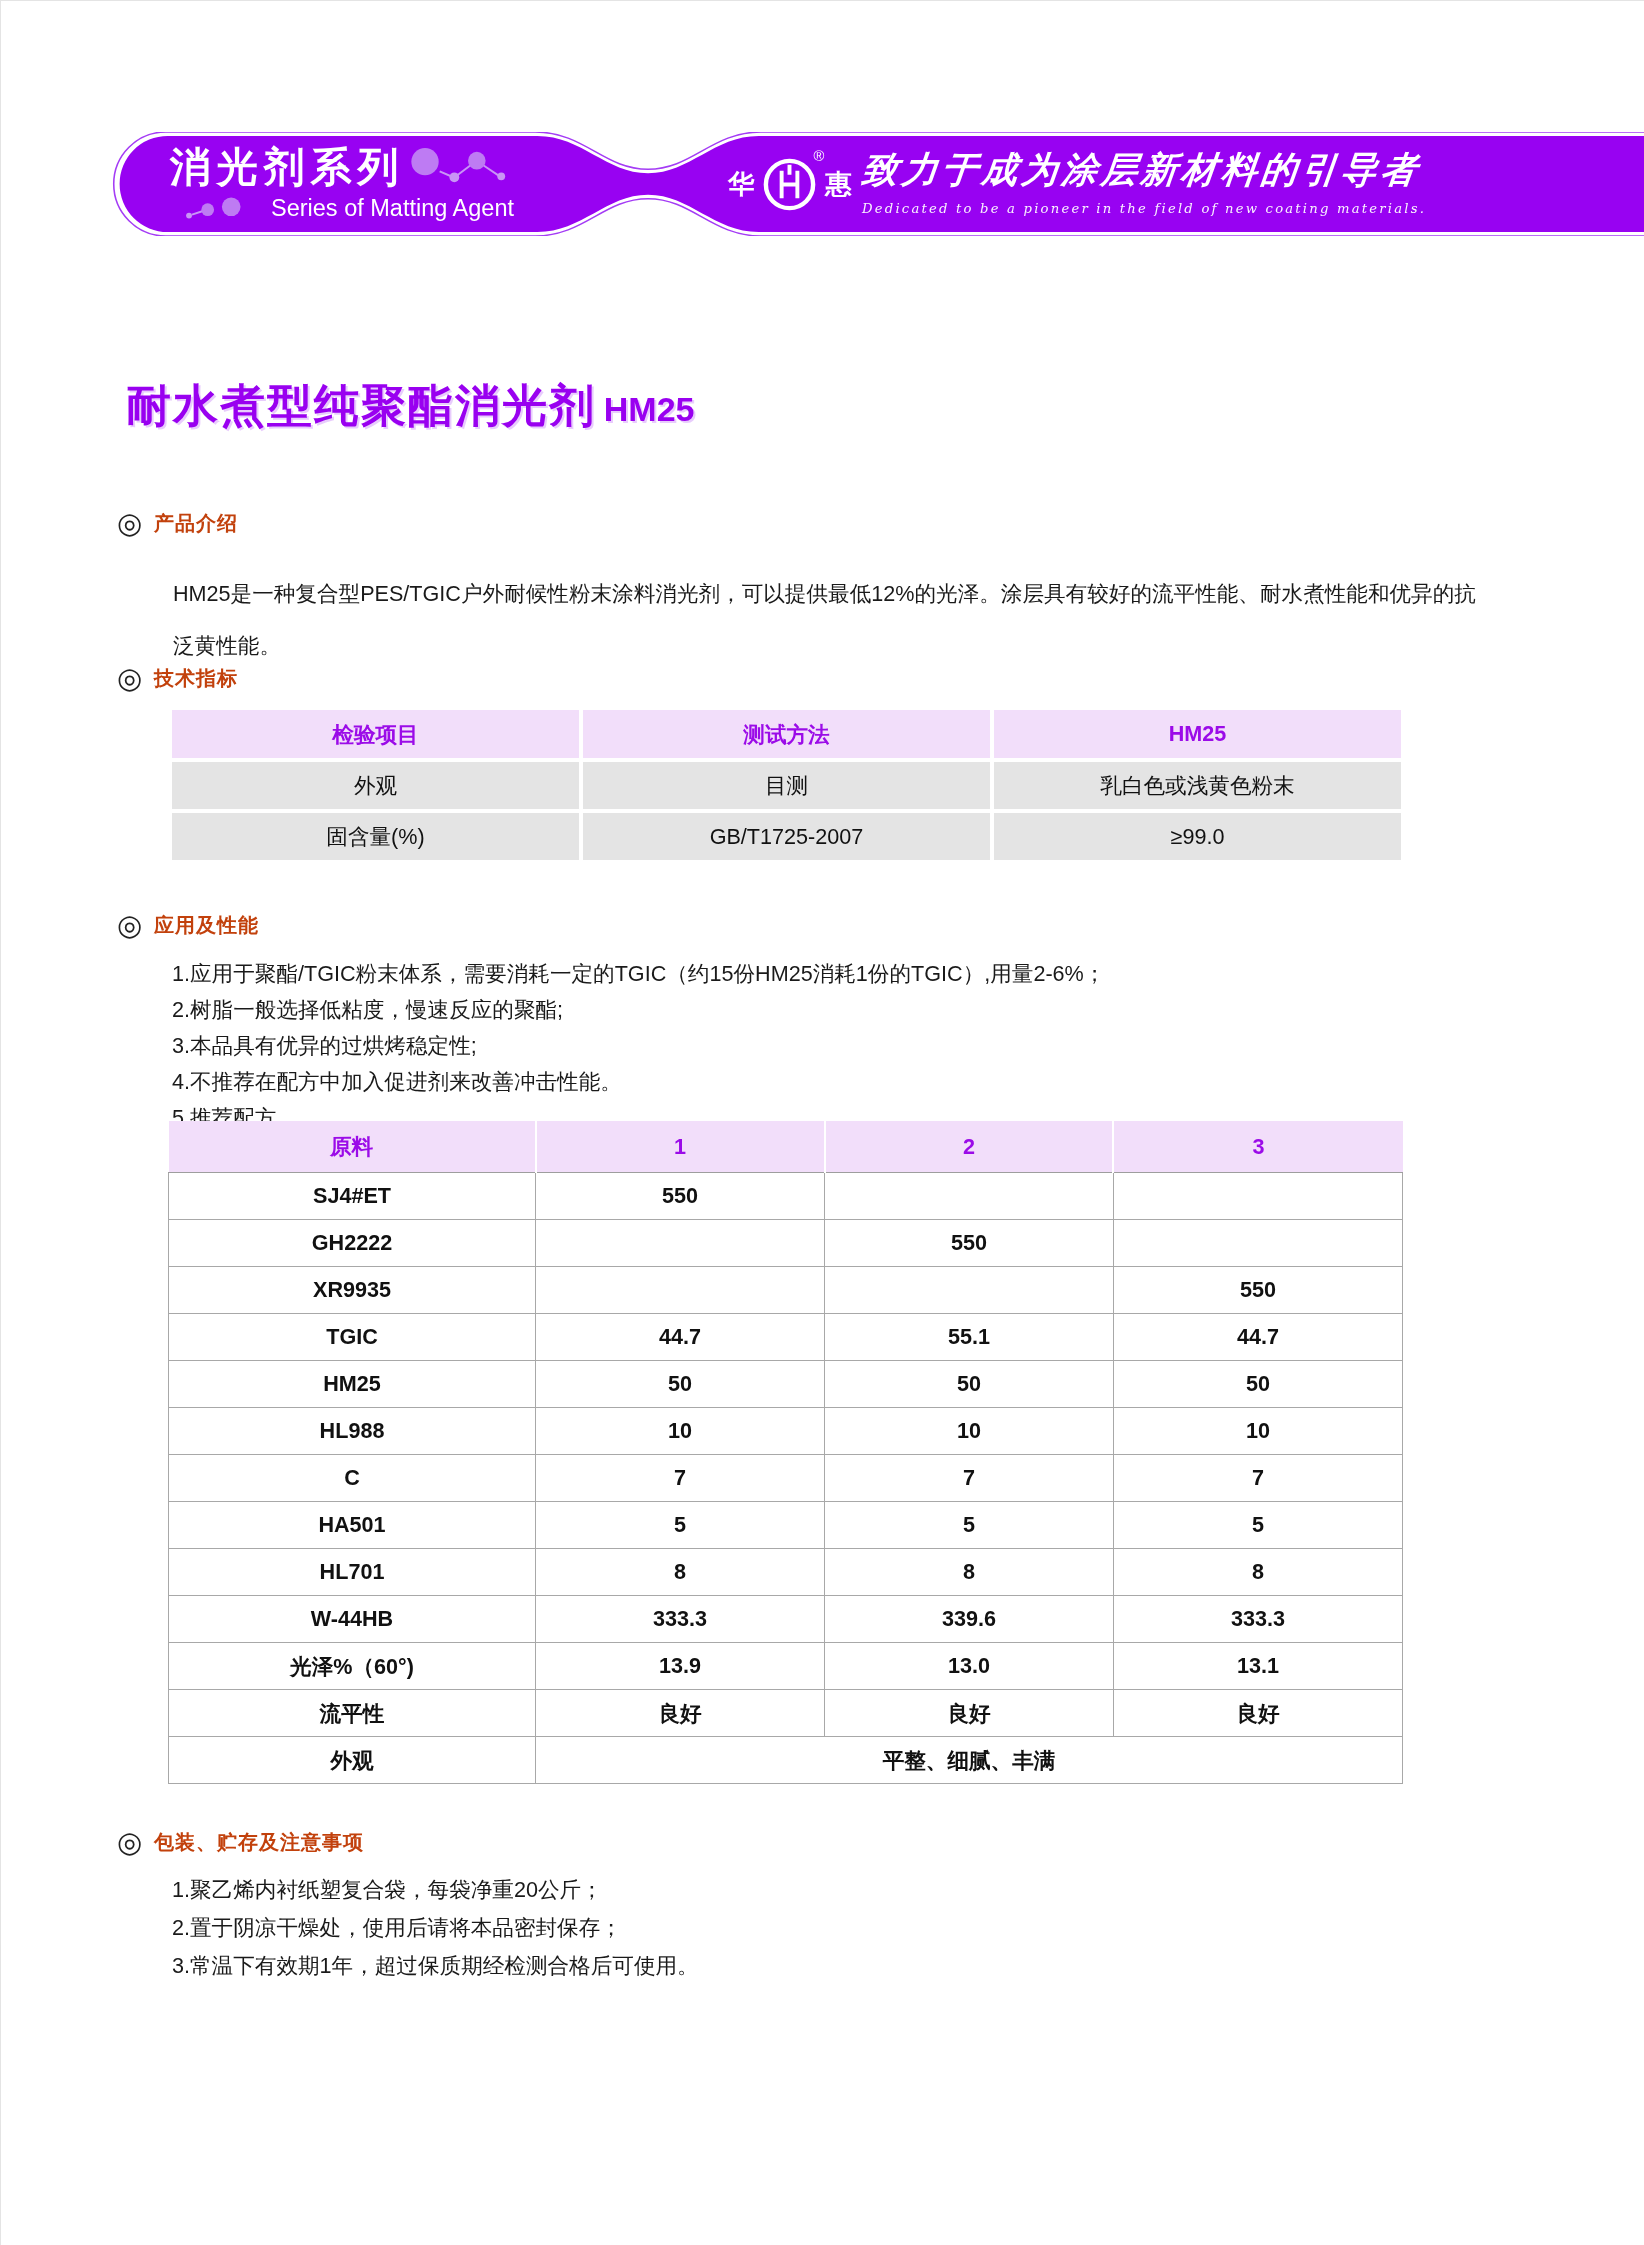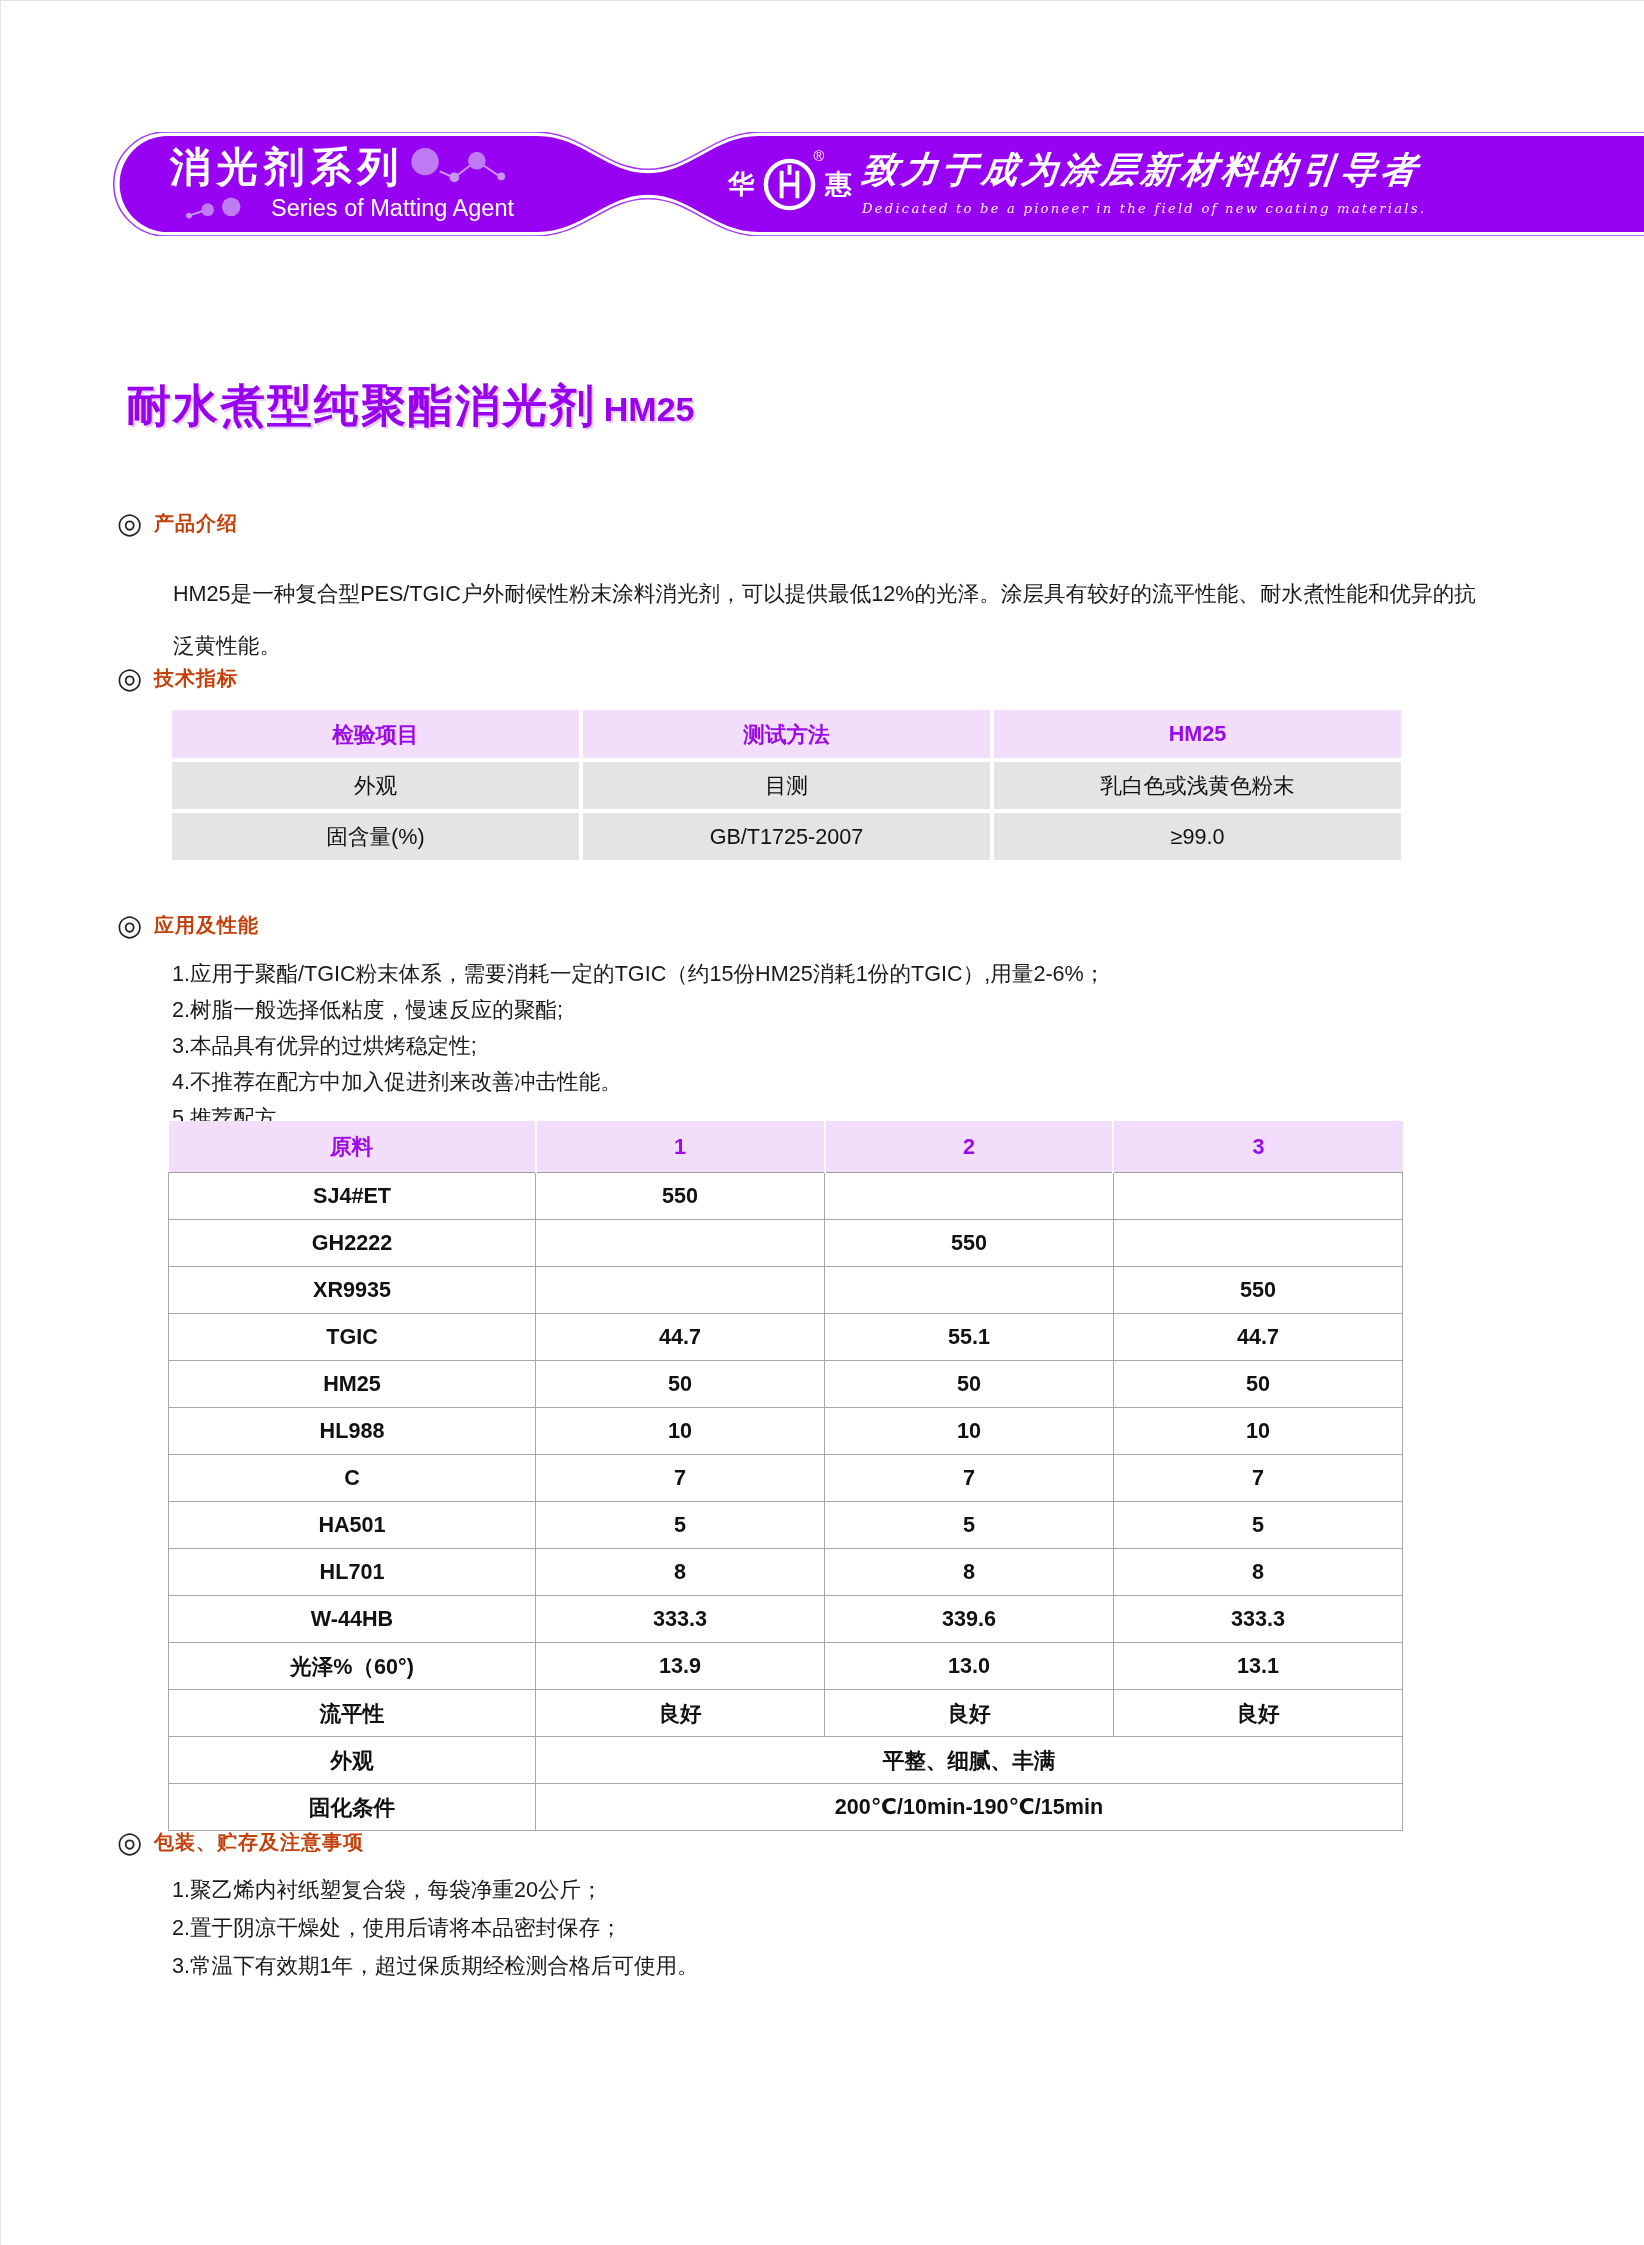--- a/index.html
+++ b/index.html
@@ -244,24 +244,20 @@
           <tr>
             <td>流平性</td>
             <td>良好</td>
             <td>良好</td>
             <td>良好</td>
           </tr>
           <tr>
             <td>外观</td>
             <td colspan="3">平整、细腻、丰满</td>
           </tr>
-          <tr>
-            <td>固化条件</td>
-            <td colspan="3">200℃/10min-190℃/15min</td>
-          </tr>
         </tbody>
       </table>
   </div>
 
   <div class="sec-head" style="top:1827px;">
     <span class="sec-bullet">◎</span>
     <span class="sec-title">包装、贮存及注意事项</span>
   </div>
   <ul class="plain pack-list">
       <li>1.聚乙烯内衬纸塑复合袋，每袋净重20公斤；</li>

